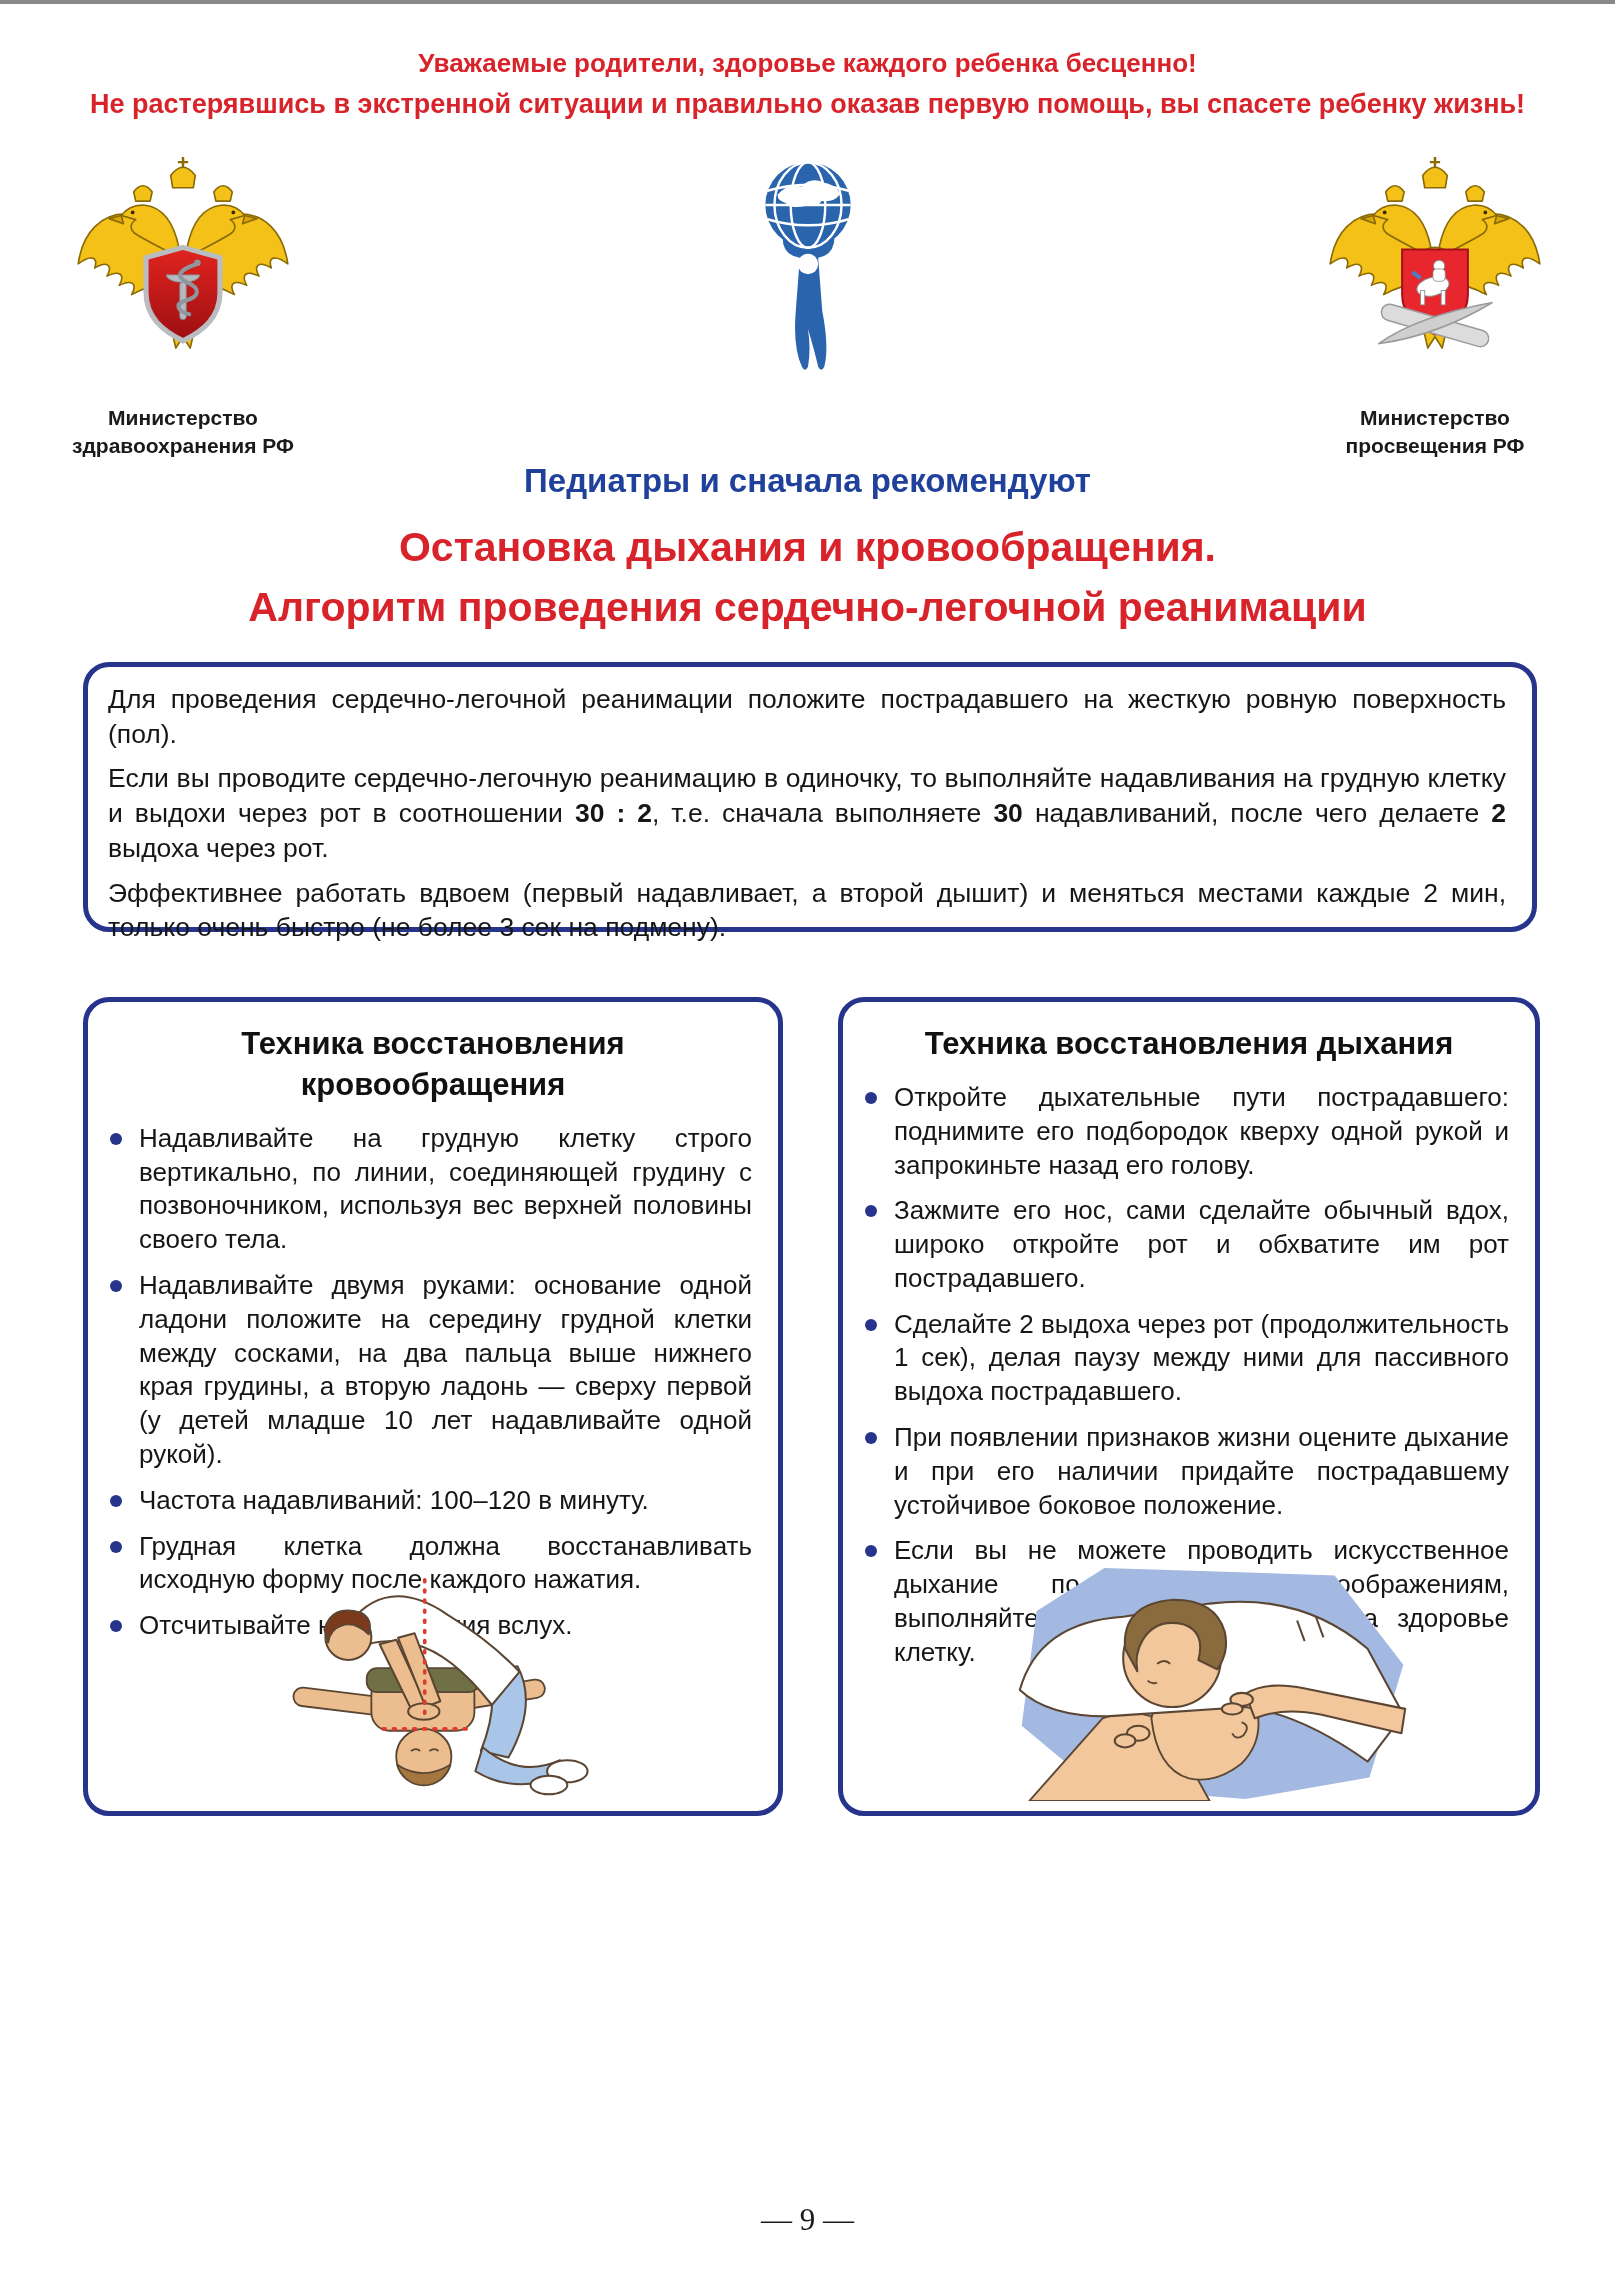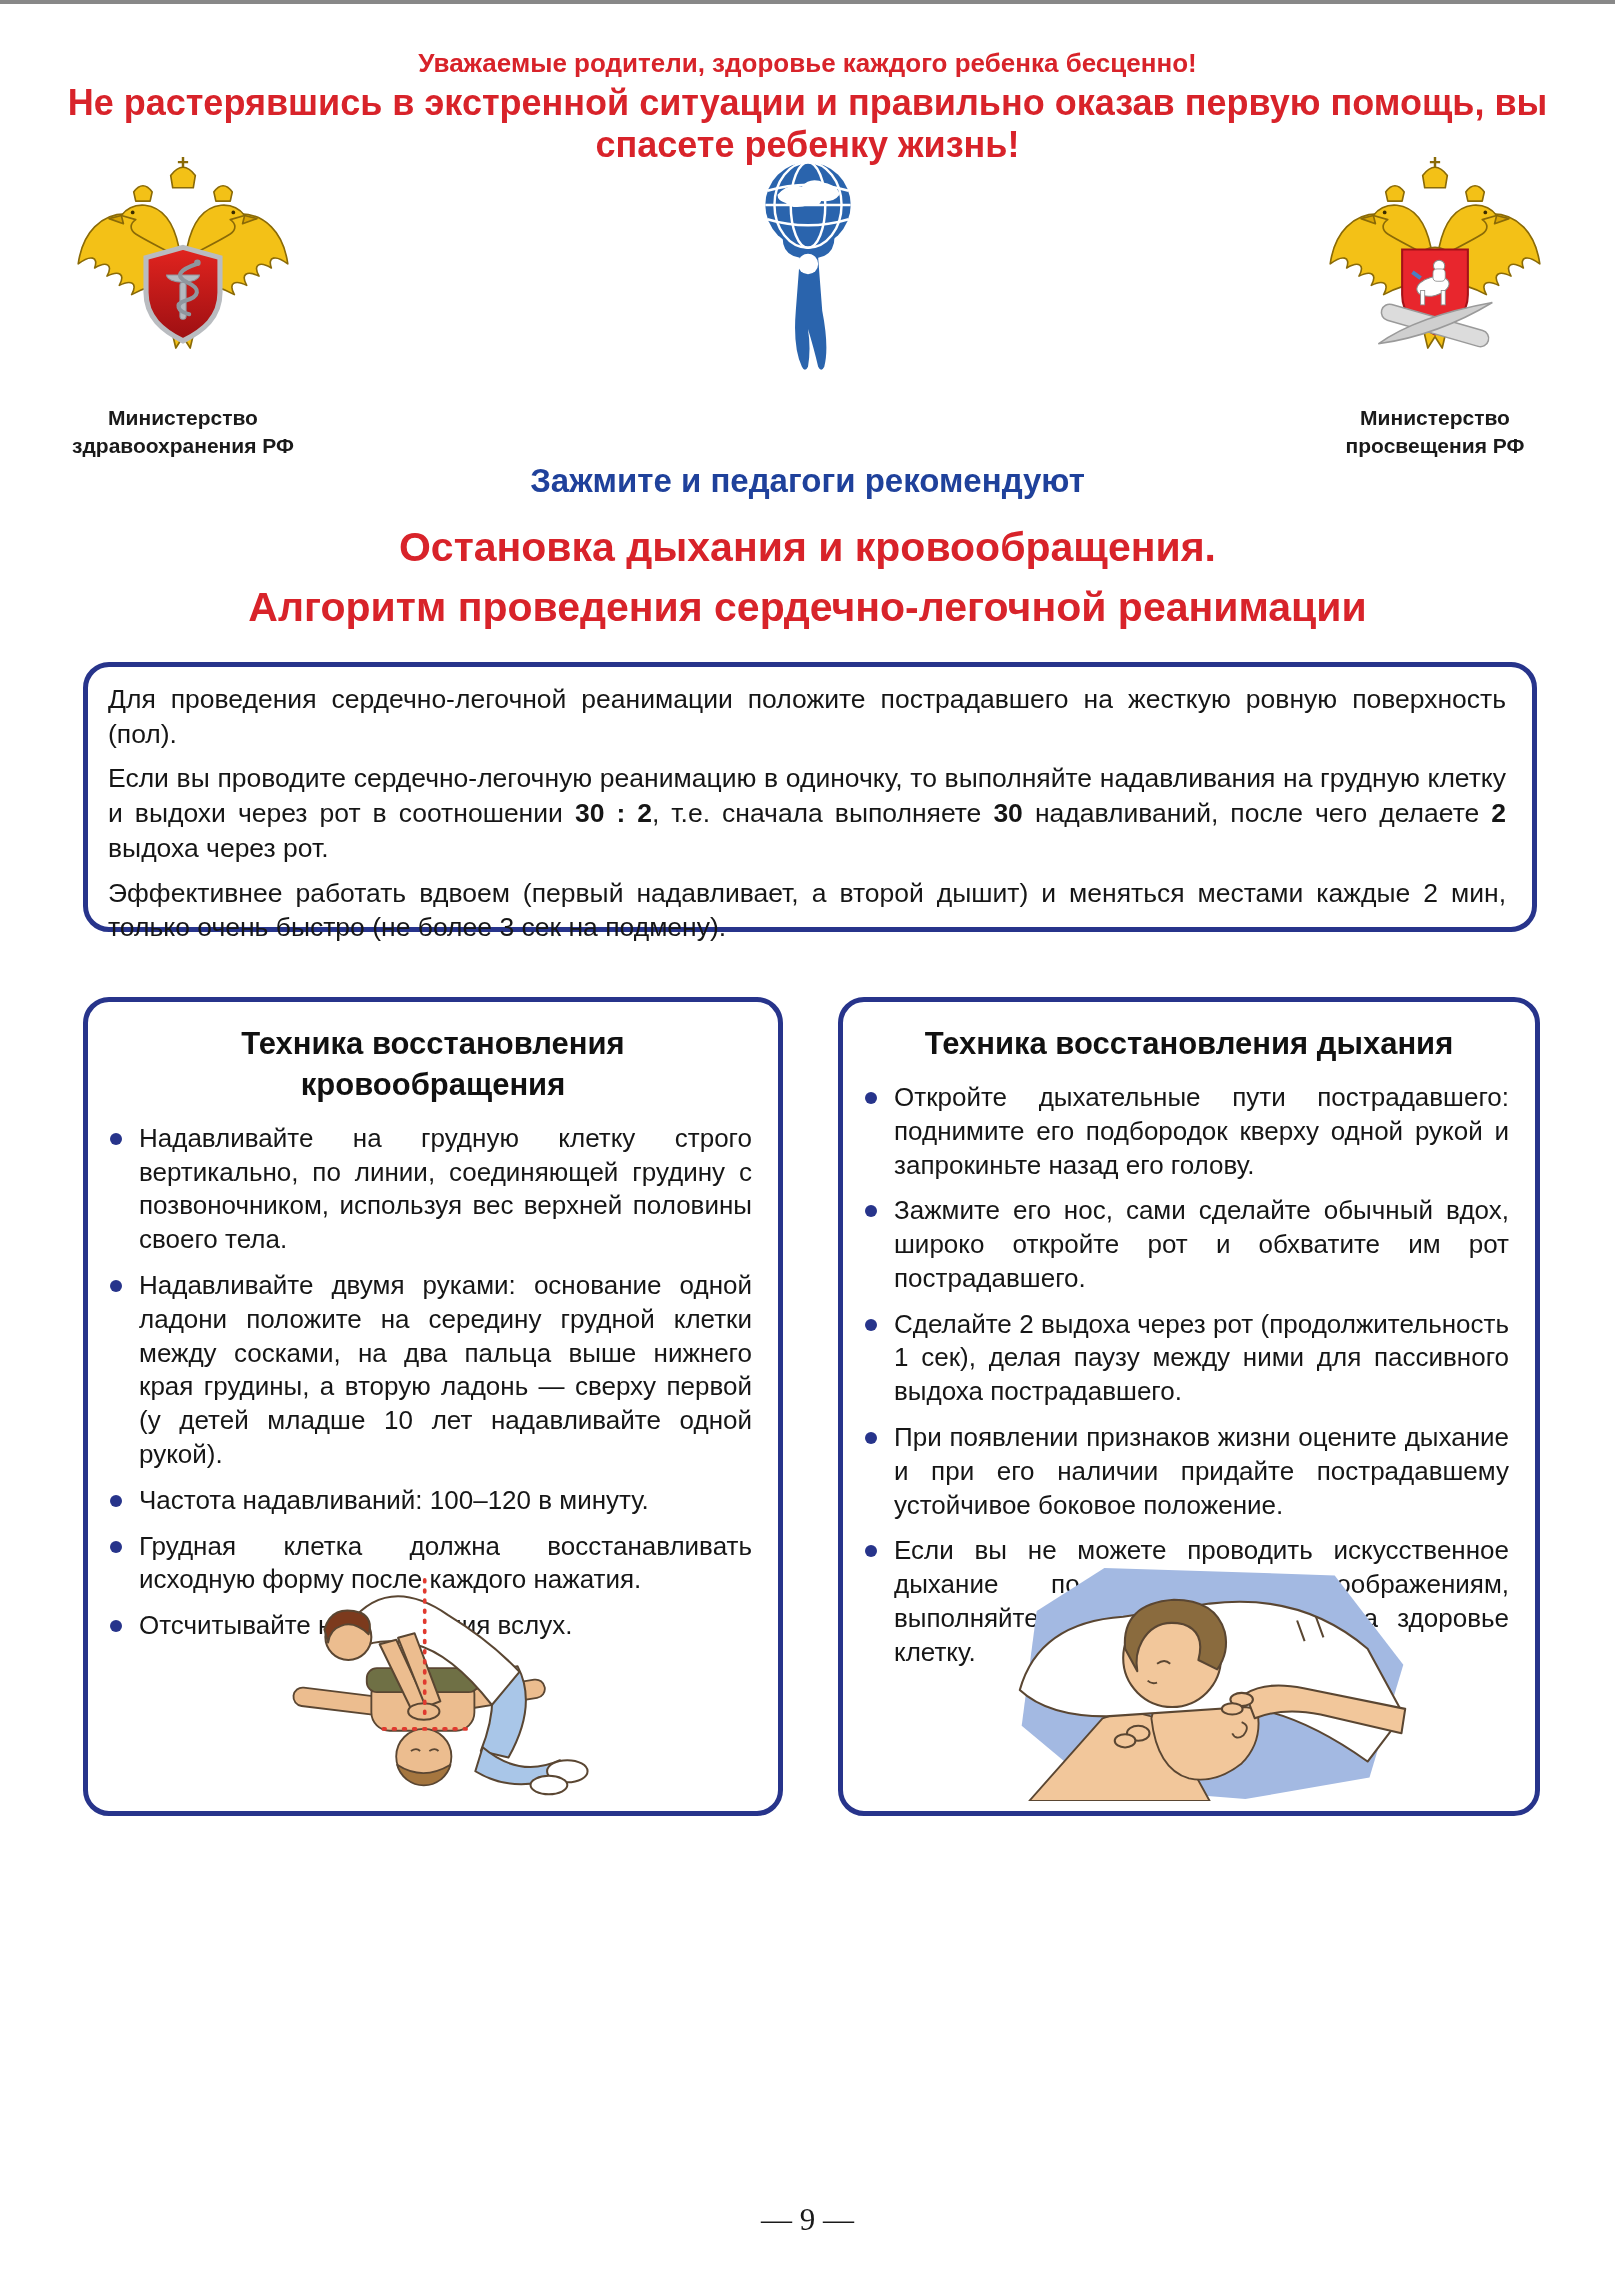--- a/index.html
+++ b/index.html
@@ -2,21 +2,21 @@
 <html><head>
 <meta charset="utf-8">
 <style>
   html,body { margin:0; padding:0; background:#888; }
   .page {
     position:relative; width:1615px; height:2284px; background:#ffffff;
     margin:4px auto; font-family:"Liberation Sans", sans-serif; overflow:hidden;
   }
   .red-line { position:absolute; width:100%; text-align:center; font-weight:bold; color:#d8232a; }
   .red-line.l1 { top:44px;  font-size:26px; }
-  .red-line.l2 { top:78px;  font-size:36px; }
+  .red-line.l2 { top:85px;  font-size:27px; }
 
   .logo-block { position:absolute; top:148px; text-align:center; }
   .logo-block .caption { font-size:21px; font-weight:bold; line-height:1.32; color:#1a1a1a; margin-top:10px; }
   .logo-health { left:58px;  width:250px; }
   .logo-union  { left:686px; width:244px; }
   .logo-union .caption { color:#2a64ad; margin-top:6px; }
   .logo-edu    { left:1310px; width:250px; }
 
   .recommend { position:absolute; top:458px; width:100%; text-align:center;
                font-size:33px; font-weight:bold; color:#1f419b; }
@@ -137,21 +137,21 @@
         <rect x="56" y="160" width="108" height="16" rx="8" transform="rotate(16 110 168)" fill="#dcdcdc" stroke="#9a9a9a" stroke-width="1.5"></rect>
         <path transform="rotate(-18 110 168)" d="M52 168 q44 -14 118 -4 q-60 14 -118 4 Z" fill="#cfcfcf" stroke="#9a9a9a" stroke-width="1.5"></path>
       </g>
     </svg>
     <div class="caption">
       <div>Министерство</div>
       <div>просвещения РФ</div>
     </div>
   </div>
 
-  <div class="recommend">Зажмите и педагоги рекомендуют</div>
+  <div class="recommend">Педиатры и сначала рекомендуют</div>
   <div class="main-title">
     <div>Остановка дыхания и кровообращения.</div>
     <div>Алгоритм проведения сердечно-легочной реанимации</div>
   </div>
 
   <div class="intro-box">
     <p><span>Для проведения сердечно-легочной реанимации положите пострадавшего на жесткую ровную поверхность (пол).</span></p>
     <p><span>Если вы проводите сердечно-легочную реанимацию в одиночку, то выполняйте надавливания на грудную клетку и выдохи через рот в соотношении </span><span class="b">30 : 2</span><span>, т.е. сначала выполняете </span><span class="b">30</span><span> надавливаний, после чего делаете </span><span class="b">2</span><span> выдоха через рот.</span></p>
     <p><span>Эффективнее работать вдвоем (первый надавливает, а второй дышит) и меняться местами каждые 2 мин, только очень быстро (не более 3 сек на подмену).</span></p>
   </div>

